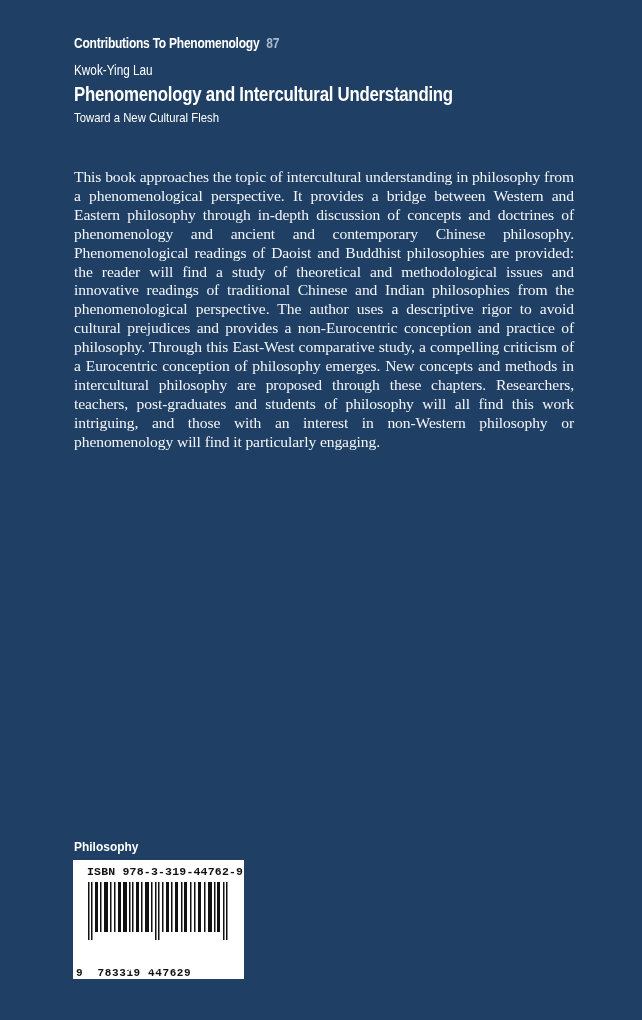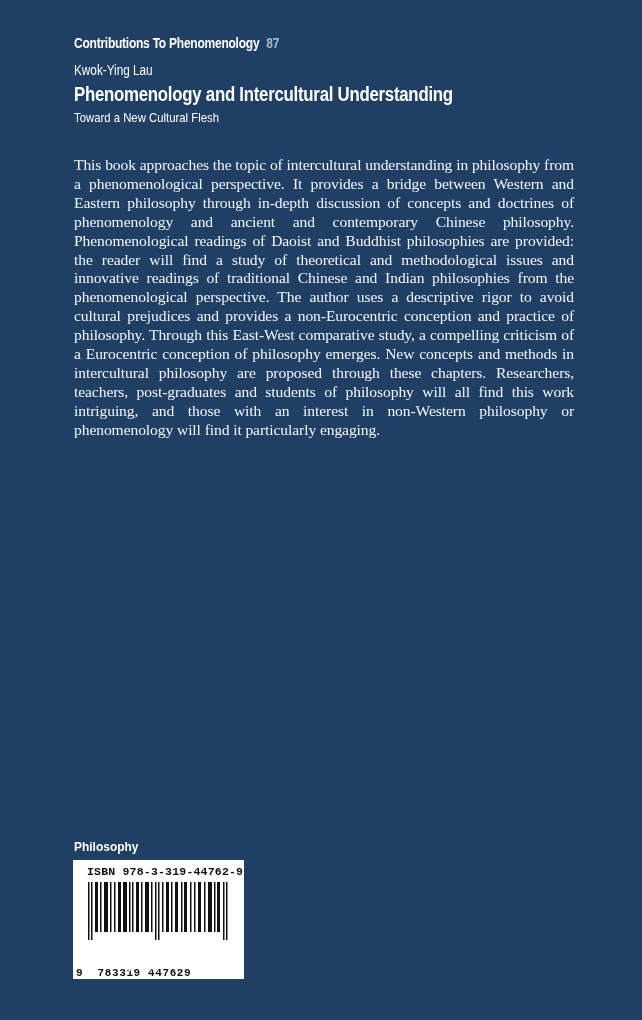--- a/index.html
+++ b/index.html
@@ -32,21 +32,21 @@
       white-space: nowrap;
     }
     .subtitle {
       position: absolute; left: 74px; top: 110px;
       font-family: "Liberation Sans", sans-serif;
       font-size: 13.5px;
       transform: scaleX(0.84); transform-origin: left center;
       white-space: nowrap;
     }
     .blurb {
-      position: absolute; left: 74px; top: 156px;
+      position: absolute; left: 74px; top: 168px;
       width: 500px;
       font-family: "Liberation Serif", serif;
       font-size: 15.6px; line-height: 18.9px;
       text-align: justify; text-align-last: left;
       letter-spacing: -0.1px;
       color: #f3f5f8;
     }
     .category {
       position: absolute; left: 74px; top: 839px;
       font-family: "Liberation Sans", sans-serif;

